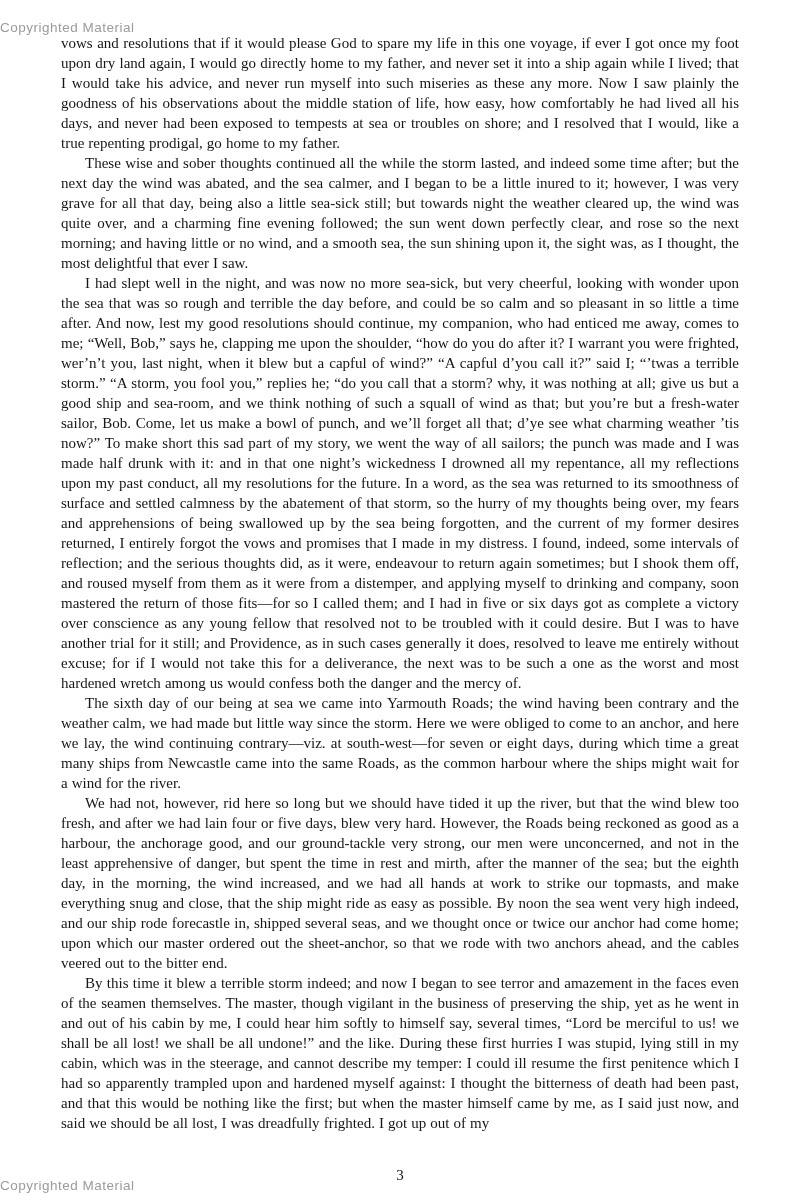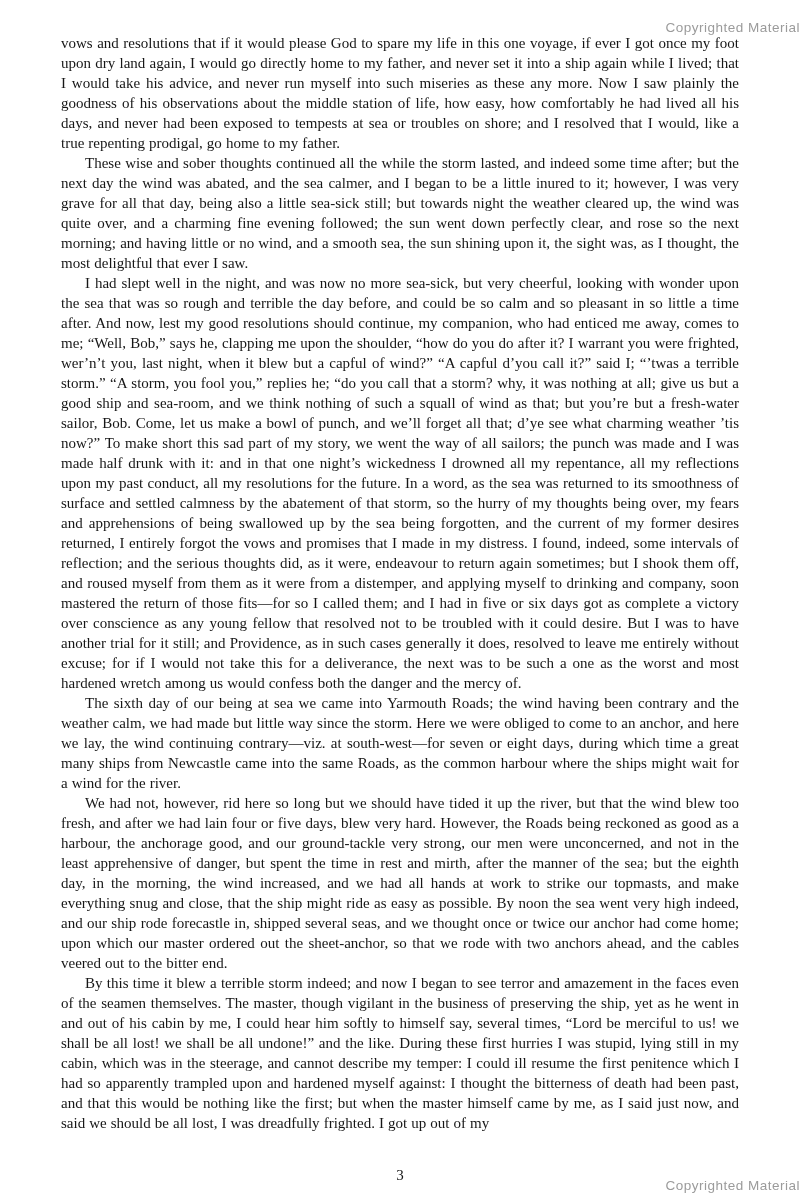--- a/index.html
+++ b/index.html
@@ -12,21 +12,21 @@
     width: 800px;
     height: 1200px;
     background: #ffffff;
     overflow: hidden;
     font-family: "Liberation Serif", serif;
   }
   .watermark {
     position: absolute;
     left: 0;
     right: 0;
-    text-align: right;
+    text-align: left;
     color: #9b9b9b;
     font-family: "Liberation Sans", sans-serif;
     font-size: 13.5px;
     letter-spacing: 0.5px;
     z-index: 1;
     pointer-events: none;
   }
   .watermark-top { top: 20px; }
   .watermark-bottom { bottom: 7px; }
   .text-block {

